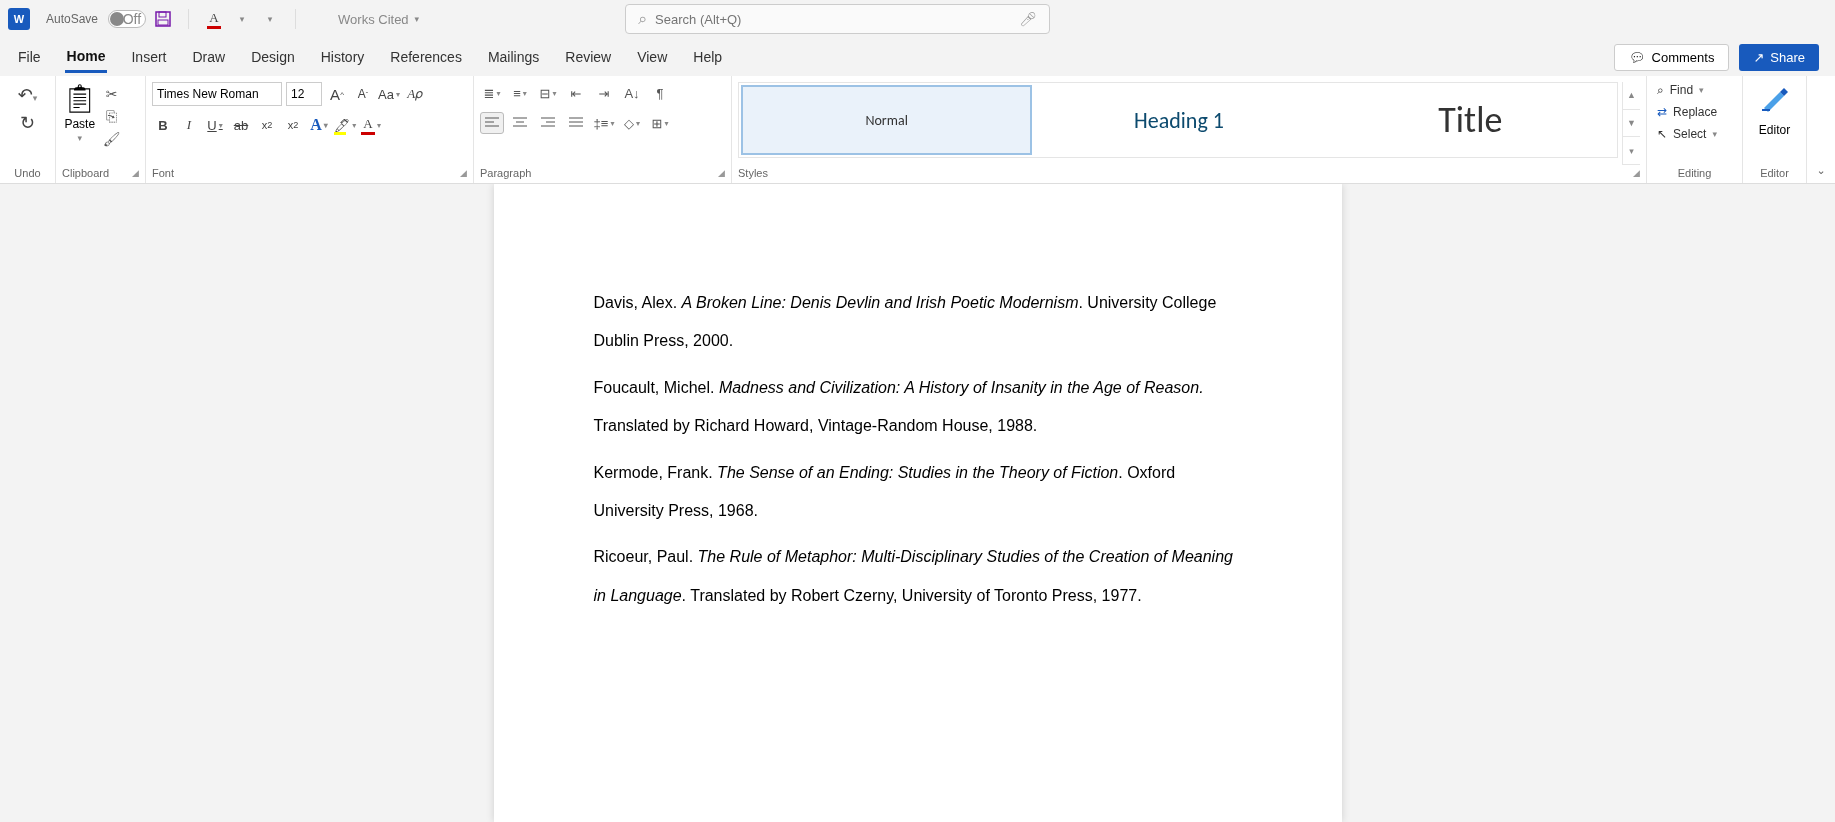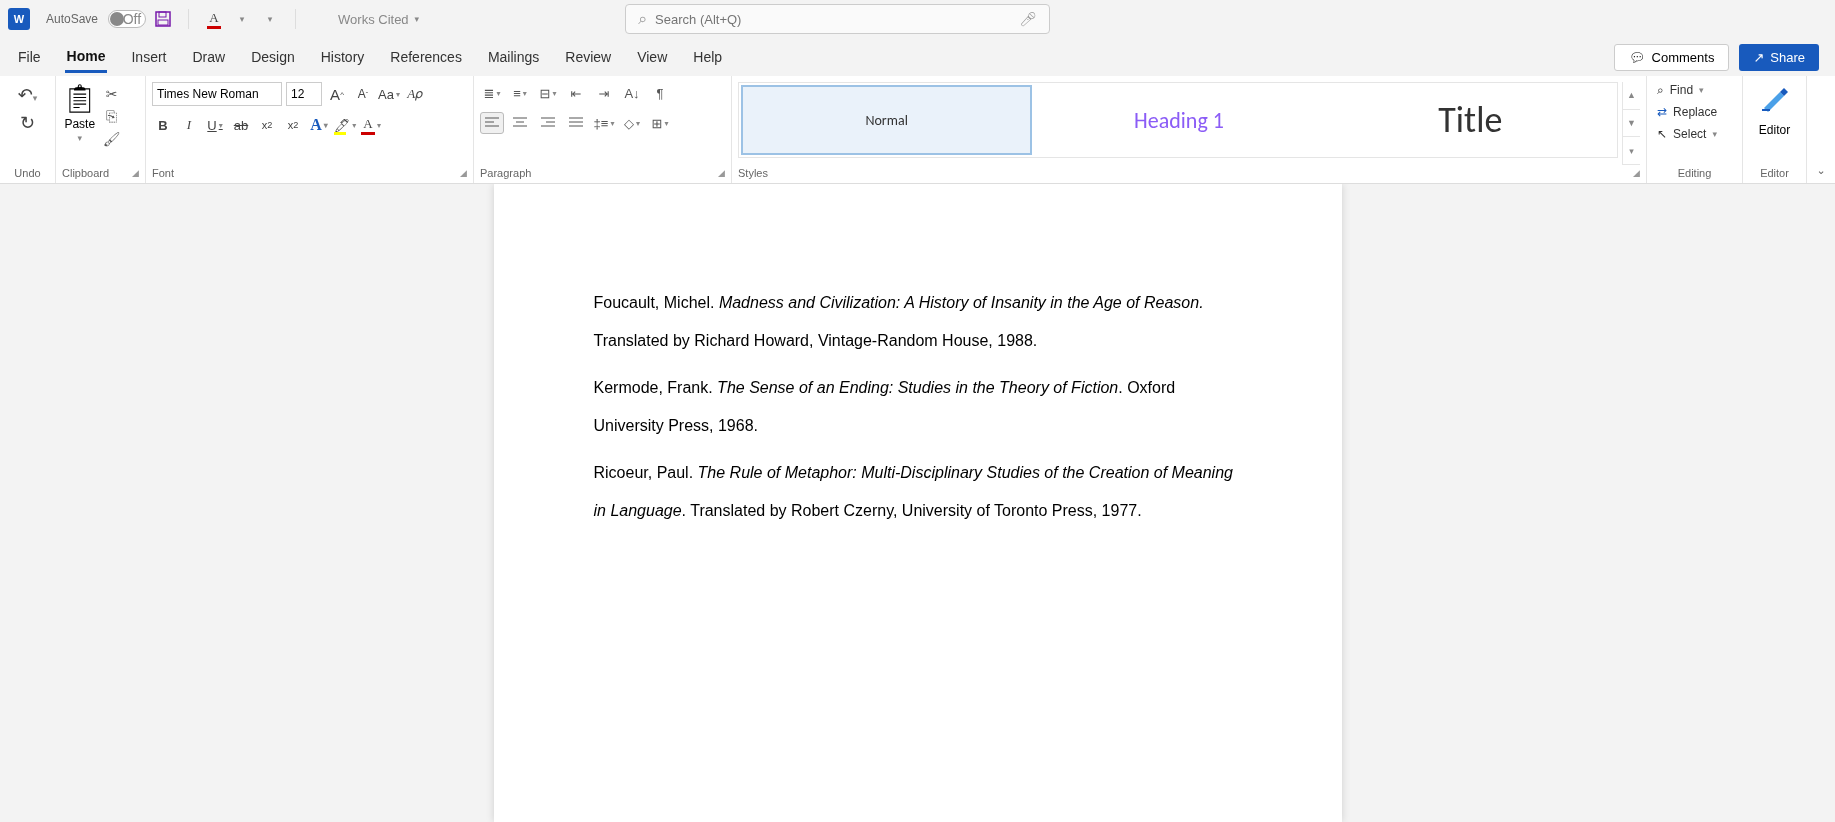--- a/index.html
+++ b/index.html
@@ -66,21 +66,21 @@
 .para-row{display:flex;align-items:center;gap:4px}
 .pbtn{width:24px;height:22px;display:flex;align-items:center;justify-content:center;font-size:13px;color:#555}
 .pbtn.caret::after{content:"▾";font-size:8px;margin-left:2px;color:#888}
 .pbtn.boxed{border:1px solid #bbb;background:#f0f0f0;border-radius:3px}
 .styles-grp{flex:1}
 .styles-gallery{display:flex;gap:2px;flex:1;border:1px solid #e5e5e5;height:76px;padding:2px}
 .style-item{flex:1;display:flex;align-items:center;justify-content:center;border:1px solid transparent;font-family:Calibri,sans-serif}
 .style-item.sel{border:2px solid #9cc2e5;background:#eaf2fa}
 .style-normal{font-size:14px;color:#333}
 .style-nospace{font-size:14px;color:#333}
-.style-h1{font-size:22px;color:#8b5cf6}
+.style-h1{font-size:22px;color:#0c4a6e}
 .style-h2{font-size:18px;color:#2e74b5}
 .style-title{font-size:36px;color:#333;font-weight:300}
 .style-scroll{width:18px;display:flex;flex-direction:column;border-left:1px solid #e5e5e5}
 .style-scroll div{flex:1;display:flex;align-items:center;justify-content:center;font-size:9px;color:#888;border-bottom:1px solid #e5e5e5}
 .edit-grp{width:96px}
 .edit-col{display:flex;flex-direction:column;gap:6px;padding-top:2px}
 .edit-btn{display:flex;align-items:center;gap:6px;font-size:12px;color:#333;padding:1px 4px}
 .editor-grp{width:64px}
 .editor-col{display:flex;flex-direction:column;align-items:center;gap:4px;padding-top:4px}
 .editor-icn{font-size:26px;color:#185abd}
@@ -320,17 +320,18 @@
     <div class="rgroup-label">Editor</div>
   </div>
 
   <div class="collapse-grp">
     <span style="font-size:11px;color:#666">⌄</span>
   </div>
 </div>
 
 <div class="doc-area">
   <div class="page">
+    <p><span>Davis, Alex. </span><span class="ital">A Broken Line: Denis Devlin and Irish Poetic Modernism</span><span>. University College Dublin Press, 2000.</span></p>
     <p><span>Foucault, Michel. </span><span class="ital">Madness and Civilization: A History of Insanity in the Age of Reason.</span><span> Translated by Richard Howard, Vintage-Random House, 1988.</span></p>
     <p><span>Kermode, Frank. </span><span class="ital">The Sense of an Ending: Studies in the Theory of Fiction</span><span>. Oxford University Press, 1968.</span></p>
     <p><span>Ricoeur, Paul. </span><span class="ital">The Rule of Metaphor: Multi-Disciplinary Studies of the Creation of Meaning in Language</span><span>. Translated by Robert Czerny, University of Toronto Press, 1977.</span></p>
   </div>
 </div>
 
 </body></html>

